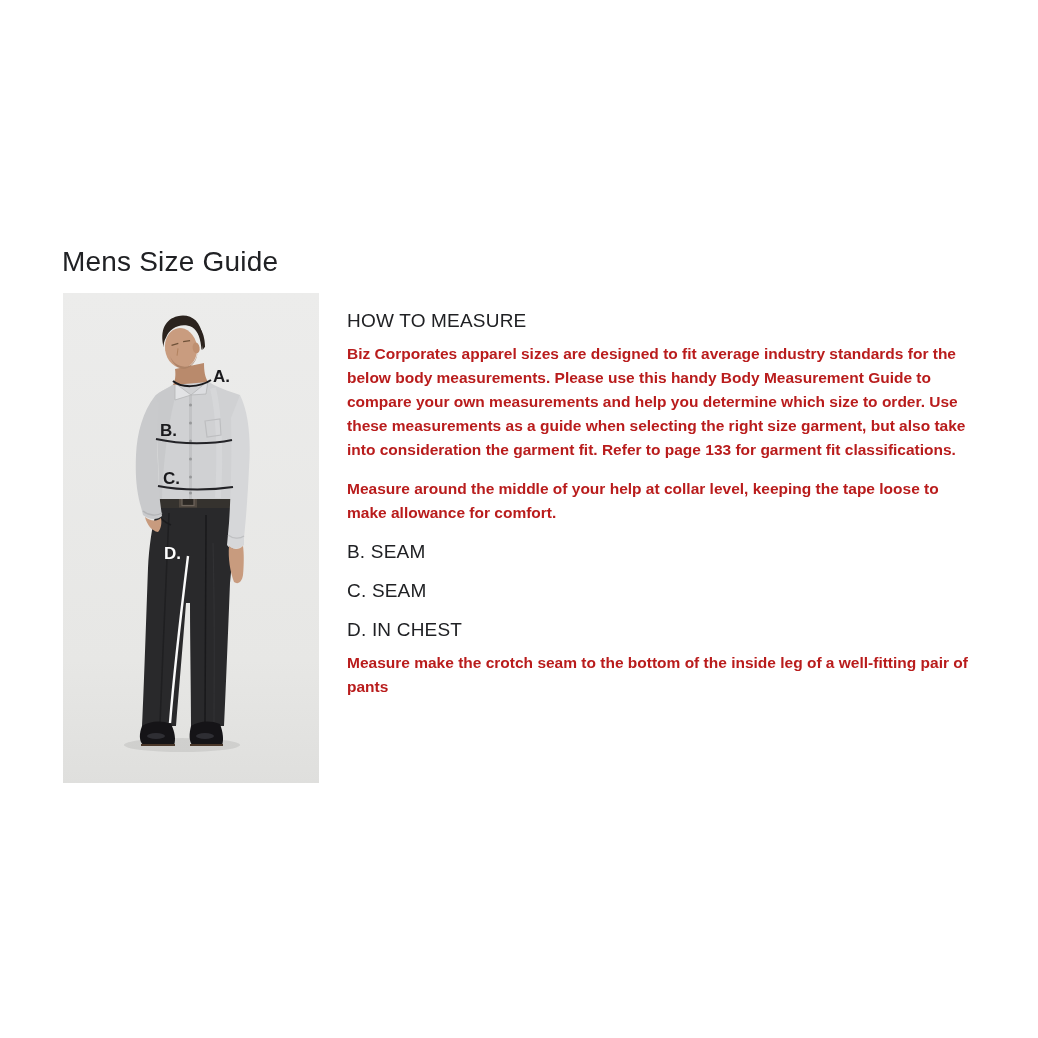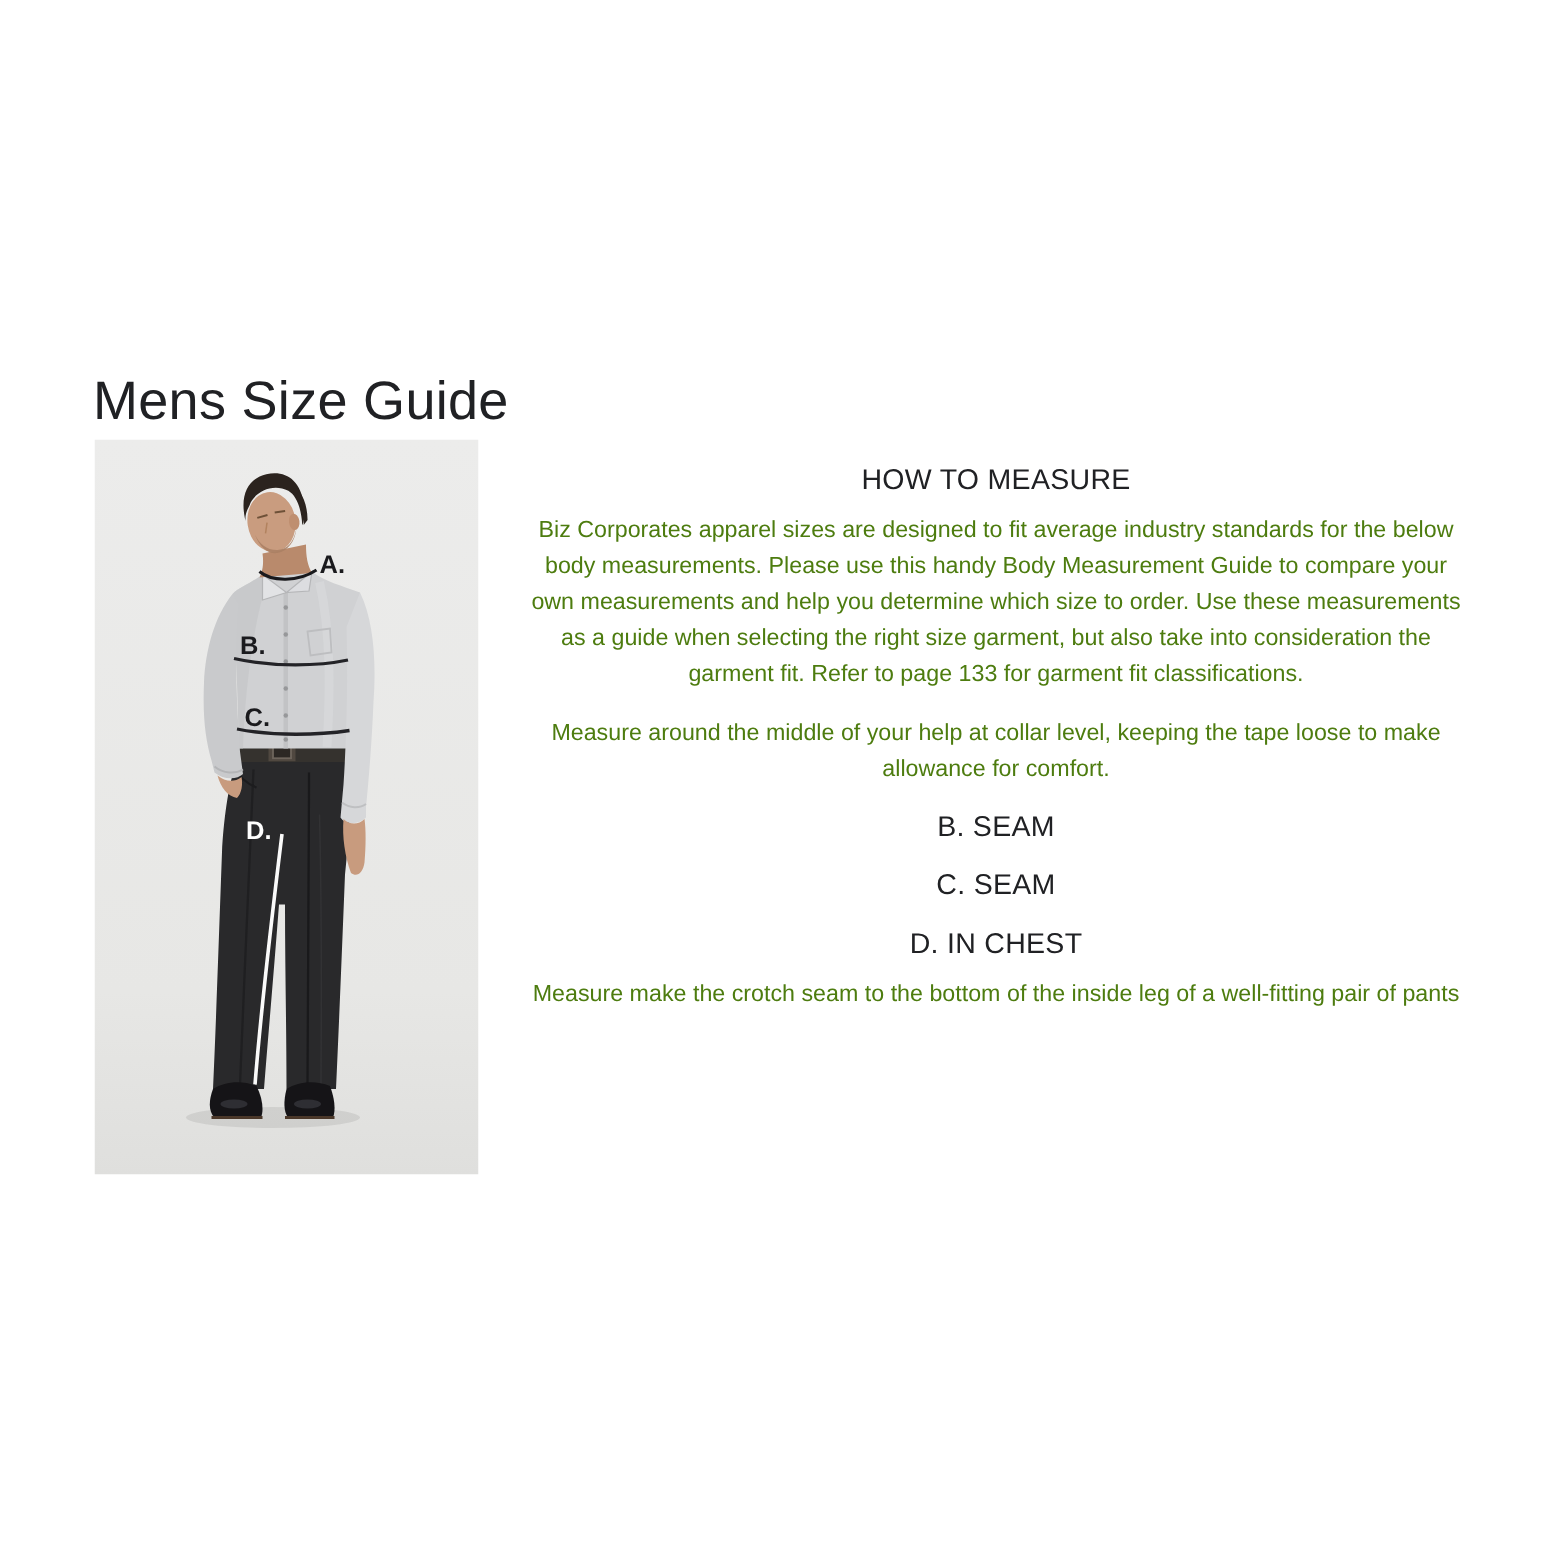--- a/index.html
+++ b/index.html
@@ -14,53 +14,52 @@
   }
   .page {
     position: absolute;
     inset: 0;
     background: #ffffff;
   }
   .page-title {
     position: absolute;
     left: 62px;
     top: 226px;
-    font-size: 36px;
+    font-size: 28px;
     font-weight: 500;
     letter-spacing: 0.2px;
     color: #202124;
     line-height: 34px;
   }
   .figure-wrap {
     position: absolute;
     left: 63px;
     top: 293px;
     width: 256px;
     height: 490px;
   }
   .figure-wrap svg { display: block; }
   .content {
     position: absolute;
     left: 347px;
     top: 309px;
     width: 634px;
-    text-align: center;
   }
   .h2 {
     font-size: 19px;
     font-weight: 500;
     letter-spacing: 0.2px;
     color: #202124;
     line-height: 24px;
     margin: 0 0 9px 0;
   }
   .para {
     font-size: 15.5px;
-    font-weight: 400;
-    color: #4d7c0f;
+    font-weight: 700;
+    color: #b91c1c;
     line-height: 24px;
     margin: 0;
   }
   .section { margin-top: 15px; }
   .fig-label {
     font-family: "Liberation Sans", sans-serif;
     font-size: 17px;
     font-weight: bold;
   }
 </style>

